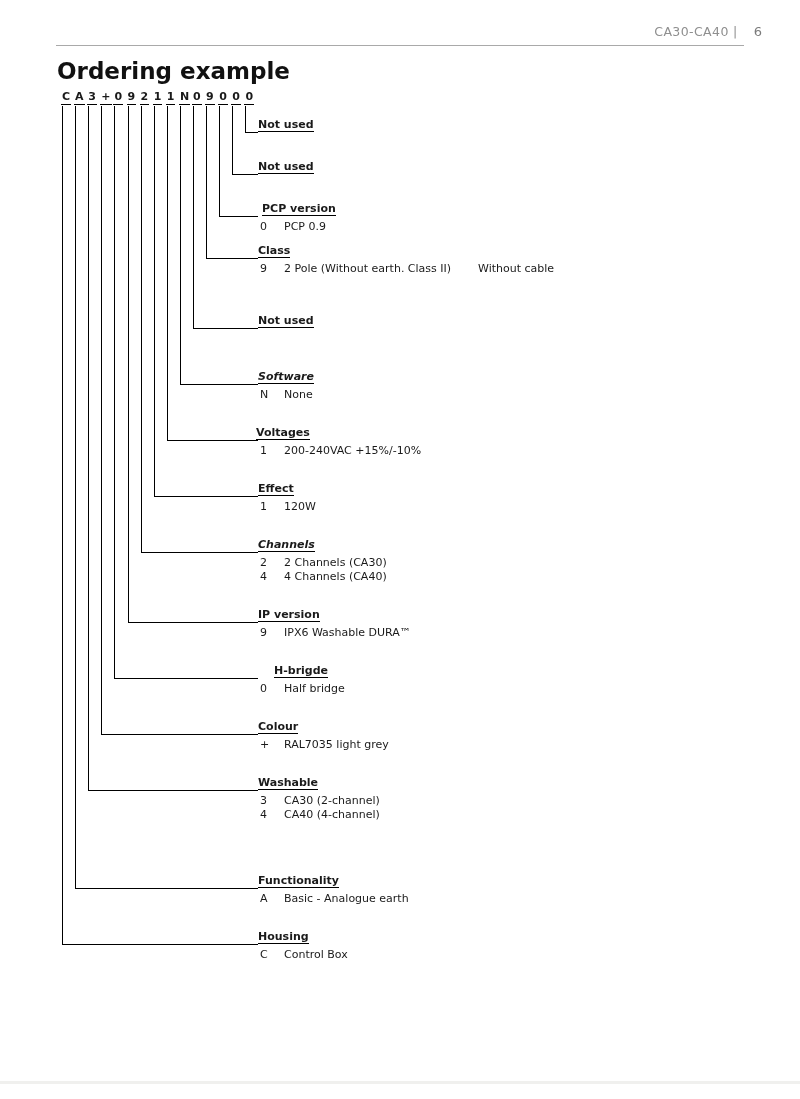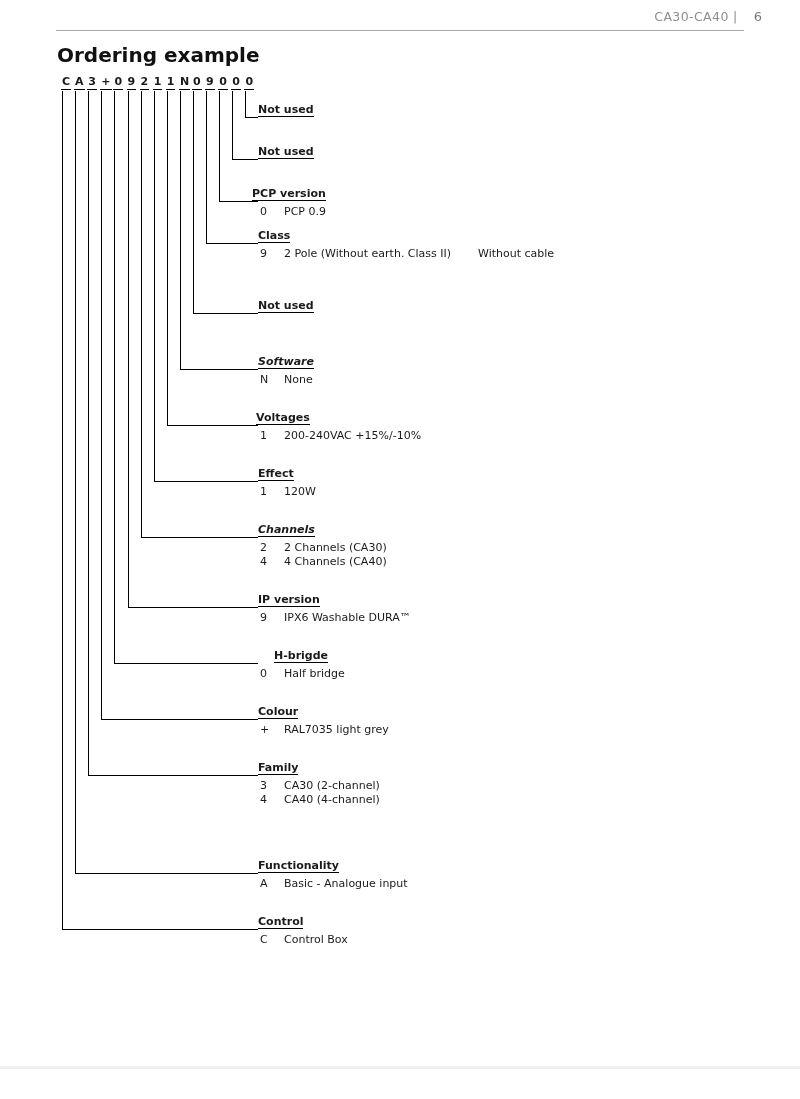--- a/index.html
+++ b/index.html
@@ -1,26 +1,26 @@
 <!DOCTYPE html>
 <html><head>
 <meta charset="utf-8">
 <style>
   * { margin:0; padding:0; box-sizing:border-box; }
   html,body { background:#ffffff; }
   .page {
     position:relative; width:800px; height:1069px; background:#fff;
     font-family:"DejaVu Sans", sans-serif; color:#1a1a1a; overflow:hidden;
-    margin:0 auto;
+    margin:15px auto;
   }
   .header { position:absolute; top:9px; right:38px; display:flex; align-items:baseline; gap:16px; }
   .doc-title { font-size:12.5px; color:#8f8f8f; letter-spacing:0.4px; }
   .page-num { font-size:13px; color:#7b7b7b; }
   .header-rule { position:absolute; top:30px; left:56px; width:688px; height:1px; background:#a9a9a9; }
-  .title { position:absolute; left:57px; top:43px; font-size:20px; font-weight:bold; color:#111; }
+  .title { position:absolute; left:57px; top:43px; font-size:23px; font-weight:bold; color:#111; }
   #diagram { position:absolute; left:0; top:0; width:800px; height:1099px; }
   .code-char {
     position:absolute; font-size:11px; font-weight:bold; line-height:13px;
     border-bottom:1px solid #000; padding:0 1px 1px 1px;
   }
   .vline, .hline { position:absolute; background:#000; }
   .vline { width:1px; }
   .hline { height:1px; }
   .field-label {
     position:absolute; font-size:11px; font-weight:bold; line-height:13px;
@@ -69,21 +69,21 @@
       <div class="code-char" style="left: 231.3px; top: 75px;">0</div>
       <div class="code-char" style="left: 244.4px; top: 75px;">0</div>
       <div class="vline" style="left: 245px; top: 91px; height: 27px;"></div>
       <div class="hline" style="left: 245px; top: 117px; width: 13px;"></div>
       <div class="field-label" style="left: 258px; top: 103px;">Not used</div>
       <div class="vline" style="left: 232px; top: 91px; height: 69px;"></div>
       <div class="hline" style="left: 232px; top: 159px; width: 26px;"></div>
       <div class="field-label" style="left: 258px; top: 145px;">Not used</div>
       <div class="vline" style="left: 219px; top: 91px; height: 111px;"></div>
       <div class="hline" style="left: 219px; top: 201px; width: 39px;"></div>
-      <div class="field-label" style="left: 252px; top: 187px;">PCP version</div>
+      <div class="field-label" style="left: 262px; top: 187px;">PCP version</div>
       <div class="value-row" style="left: 260px; top: 205px;">
         <span class="value-code">0</span>
         <span class="value-desc">PCP 0.9</span>
       </div>
       <div class="vline" style="left: 206px; top: 91px; height: 153px;"></div>
       <div class="hline" style="left: 206px; top: 243px; width: 52px;"></div>
       <div class="field-label" style="left: 258px; top: 229px;">Class</div>
       <div class="value-row" style="left: 260px; top: 247px;">
         <span class="value-code">9</span>
         <span class="value-desc">2 Pole (Without earth. Class II)</span>
@@ -140,39 +140,39 @@
       </div>
       <div class="vline" style="left: 101px; top: 91px; height: 629px;"></div>
       <div class="hline" style="left: 101px; top: 719px; width: 157px;"></div>
       <div class="field-label" style="left: 258px; top: 705px;">Colour</div>
       <div class="value-row" style="left: 260px; top: 723px;">
         <span class="value-code">+</span>
         <span class="value-desc">RAL7035 light grey</span>
       </div>
       <div class="vline" style="left: 88px; top: 91px; height: 685px;"></div>
       <div class="hline" style="left: 88px; top: 775px; width: 170px;"></div>
-      <div class="field-label" style="left: 258px; top: 761px;">Family</div>
+      <div class="field-label" style="left: 258px; top: 761px;">Washable</div>
       <div class="value-row" style="left: 260px; top: 779px;">
         <span class="value-code">3</span>
         <span class="value-desc">CA30 (2-channel)</span>
       </div>
       <div class="value-row" style="left: 260px; top: 793px;">
         <span class="value-code">4</span>
         <span class="value-desc">CA40 (4-channel)</span>
       </div>
       <div class="vline" style="left: 75px; top: 91px; height: 783px;"></div>
       <div class="hline" style="left: 75px; top: 873px; width: 183px;"></div>
       <div class="field-label" style="left: 258px; top: 859px;">Functionality</div>
       <div class="value-row" style="left: 260px; top: 877px;">
         <span class="value-code">A</span>
-        <span class="value-desc">Basic - Analogue input</span>
+        <span class="value-desc">Basic - Analogue earth</span>
       </div>
       <div class="vline" style="left: 62px; top: 91px; height: 839px;"></div>
       <div class="hline" style="left: 62px; top: 929px; width: 196px;"></div>
-      <div class="field-label" style="left: 258px; top: 915px;">Control</div>
+      <div class="field-label" style="left: 258px; top: 915px;">Housing</div>
       <div class="value-row" style="left: 260px; top: 933px;">
         <span class="value-code">C</span>
         <span class="value-desc">Control Box</span>
       </div>
     </div>
 
   <div class="footer">
     <div class="brand">
       <div class="brand-name"><span>MEDLINE</span><span class="brand-mark">®</span></div>
       <div class="brand-tag">IMPROVING EFFICIENCY</div>

